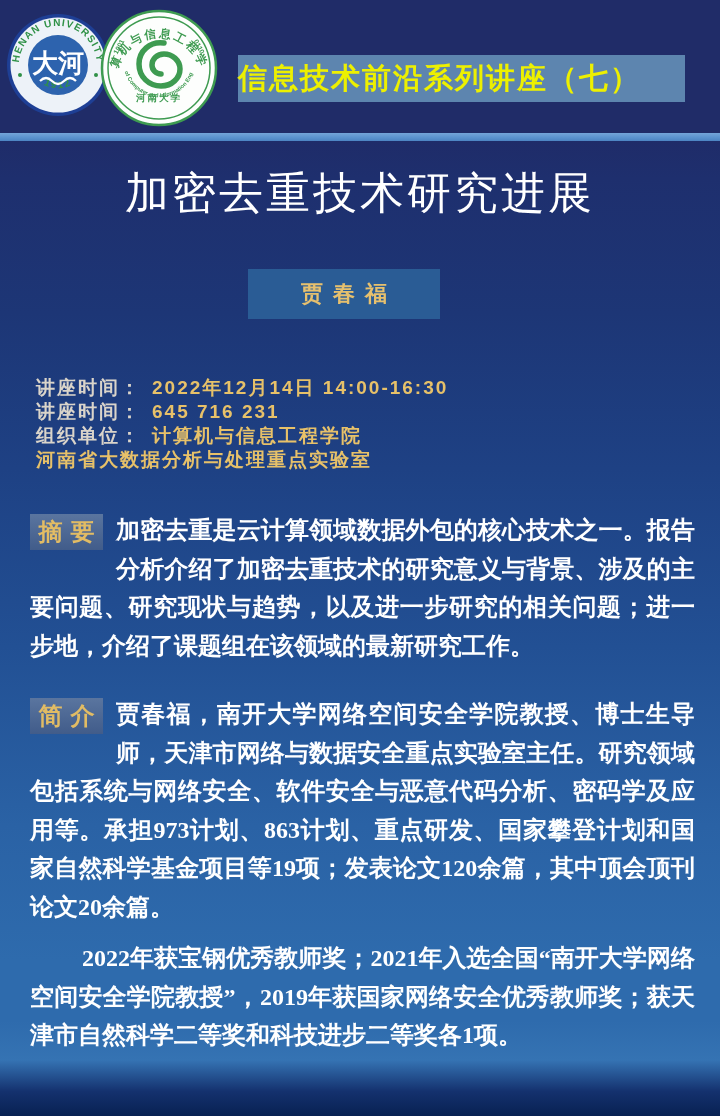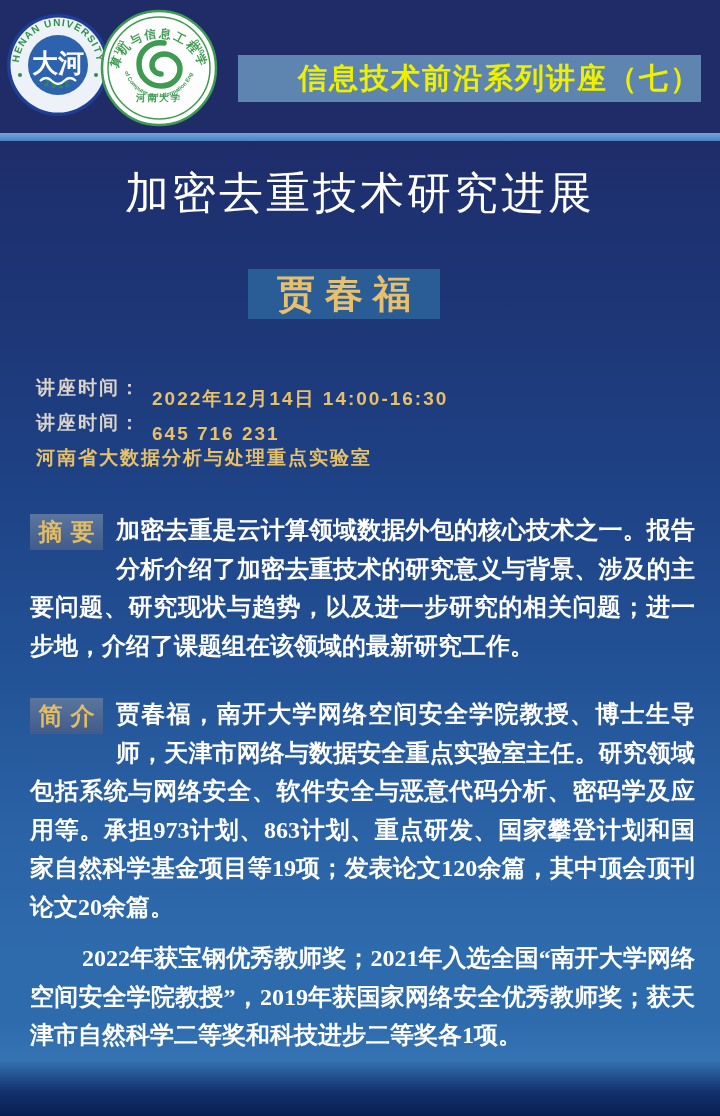--- a/index.html
+++ b/index.html
@@ -12,36 +12,36 @@
       #1E4184 42%, #225094 58%,
       #2A62A5 74%, #2E6BAD 86%,
       #2E6BAD 91.5%, #3573B3 95%,
       #14316E 97.8%, #082152 100%);
   }
   
   .header{position:absolute;top:0;left:0;width:720px;height:133px;background:#202C68;}
   .stripe{position:absolute;top:133px;left:0;width:720px;height:8px;
     background:linear-gradient(180deg,#74A5D9 0%,#5B93CF 55%,#4C84C2 100%);}
   .banner{position:absolute;left:238px;top:55px;width:447px;height:47px;background:#5D85AF;
-    display:flex;align-items:center;justify-content:flex-end;padding-left:16px;}
+    display:flex;align-items:center;justify-content:flex-start;}
   .banner-text{font-weight:700;font-size:29px;color:#EDF000;letter-spacing:2px;white-space:nowrap;}
   .logo1{position:absolute;left:6px;top:13px;}
   .logo2{position:absolute;left:100px;top:9px;}
   
   .main-title{position:absolute;top:164px;left:0;width:720px;text-align:center;
     font-family:"Liberation Serif","DejaVu Serif",serif;font-weight:400;
     font-size:44px;color:#FFFFFF;letter-spacing:3px;white-space:nowrap;}
   .speaker-box{position:absolute;left:248px;top:269px;width:192px;height:50px;background:#2A5C95;
     display:flex;align-items:center;justify-content:center;}
-  .speaker-name{font-weight:700;font-size:38px;color:#E6C06E;letter-spacing:10px;text-indent:10px;}
+  .speaker-name{font-weight:700;font-size:22px;color:#E6C06E;letter-spacing:10px;text-indent:10px;}
   
   .info{position:absolute;left:36px;top:376px;font-weight:700;font-size:19px;line-height:24px;letter-spacing:2px;}
   .info-row{display:flex;}
   .info-label{color:#DAD4CA;width:116px;flex:none;white-space:nowrap;}
-  .info-value{color:#E7C169;white-space:nowrap;margin-top:11px;}
+  .info-value{color:#E7C169;white-space:nowrap;}
   .info-value2{color:#E7C169;white-space:nowrap;}
   
   .section{position:absolute;left:30px;width:665px;
     font-family:"Liberation Serif","DejaVu Serif",serif;font-weight:700;
     font-size:24px;line-height:38.5px;color:#FFFFFF;text-align:justify;}
   .section-abstract{top:511px;}
   .section-bio{top:695px;}
   .section-label{float:left;width:73px;height:36px;margin:3px 13px 2px 0;
     background:linear-gradient(180deg,#5A759F 0%,#415C8A 100%);
     color:#E2BC64;font-family:"Liberation Sans",sans-serif;font-weight:700;font-size:24px;
@@ -111,20 +111,24 @@
   <div class="info">
     <div class="info-row">
       <span class="info-label">讲座时间：</span>
       <span class="info-value">2022年12月14日 14:00-16:30</span>
     </div>
     <div class="info-row">
       <span class="info-label">讲座时间：</span>
       <span class="info-value">645 716 231</span>
     </div>
     <div class="info-row">
+      <span class="info-label">组织单位：</span>
+      <span class="info-value">计算机与信息工程学院</span>
+    </div>
+    <div class="info-row">
       <span class="info-value2">河南省大数据分析与处理重点实验室</span>
     </div>
   </div>
 
   <div class="section section-abstract">
     <span class="section-label">摘要</span>
     <p>加密去重是云计算领域数据外包的核心技术之一。报告分析介绍了加密去重技术的研究意义与背景、涉及的主要问题、研究现状与趋势，以及进一步研究的相关问题；进一步地，介绍了课题组在该领域的最新研究工作。</p>
   </div>
 
   <div class="section section-bio">

